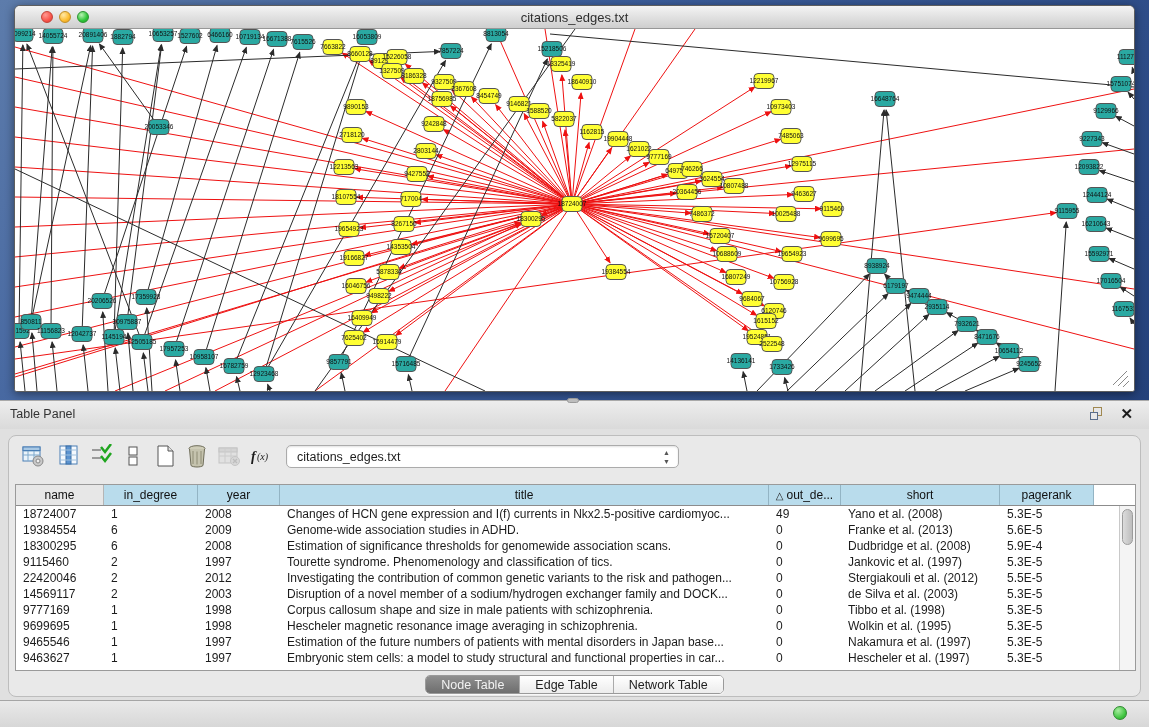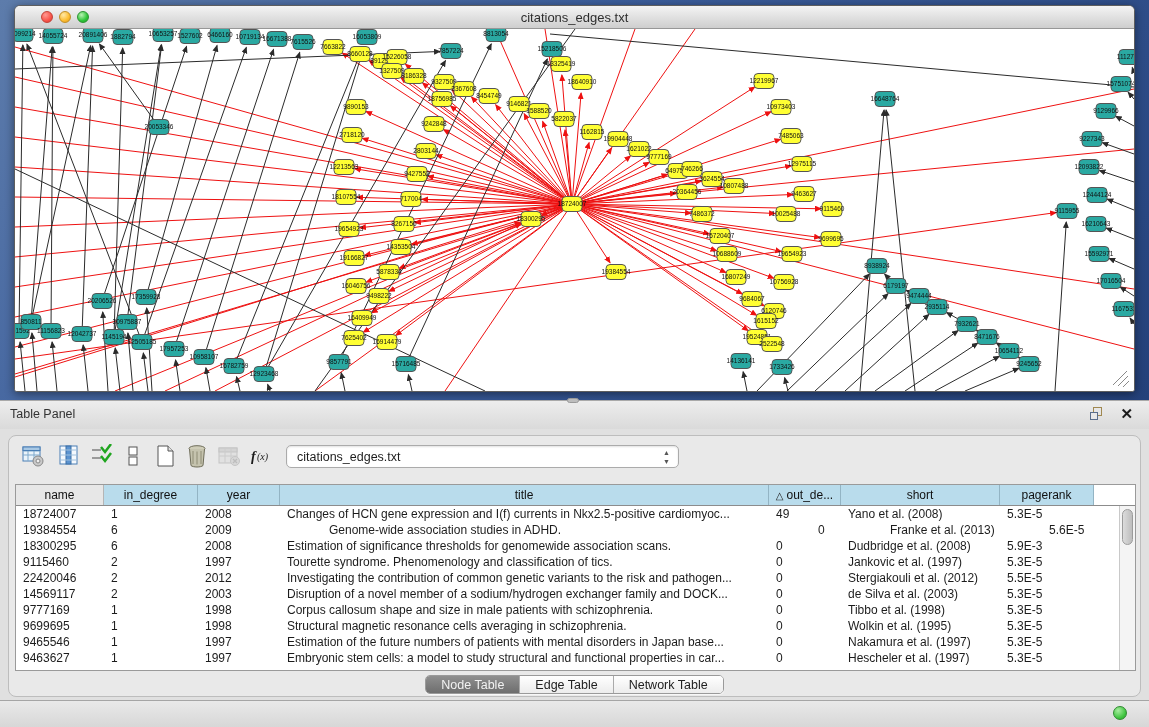--- a/index.html
+++ b/index.html
@@ -821,33 +821,33 @@
               <div class="td" style="width: 82px;">2008</div>
               <div class="td" style="width: 489px;">Changes of HCN gene expression and I(f) currents in Nkx2.5-positive cardiomyoc...</div>
               <div class="td" style="width: 72px;">49</div>
               <div class="td" style="width: 159px;">Yano et al. (2008)</div>
               <div class="td" style="width: 94px;">5.3E-5</div>
             </div>
             <div class="tr">
               <div class="td" style="width: 88px;">19384554</div>
               <div class="td" style="width: 94px;">6</div>
               <div class="td" style="width: 82px;">2009</div>
-              <div class="td" style="width: 489px; margin-left: 42px;">Genome-wide association studies in ADHD.</div>
+              <div class="td" style="width: 489px;">Genome-wide association studies in ADHD.</div>
               <div class="td" style="width: 72px;">0</div>
               <div class="td" style="width: 159px;">Franke et al. (2013)</div>
               <div class="td" style="width: 94px;">5.6E-5</div>
             </div>
             <div class="tr">
               <div class="td" style="width: 88px;">18300295</div>
               <div class="td" style="width: 94px;">6</div>
               <div class="td" style="width: 82px;">2008</div>
               <div class="td" style="width: 489px;">Estimation of significance thresholds for genomewide association scans.</div>
               <div class="td" style="width: 72px;">0</div>
               <div class="td" style="width: 159px;">Dudbridge et al. (2008)</div>
-              <div class="td" style="width: 94px;">5.9E-3</div>
+              <div class="td" style="width: 94px;">5.9E-4</div>
             </div>
             <div class="tr">
               <div class="td" style="width: 88px;">9115460</div>
               <div class="td" style="width: 94px;">2</div>
               <div class="td" style="width: 82px;">1997</div>
               <div class="td" style="width: 489px;">Tourette syndrome. Phenomenology and classification of tics.</div>
               <div class="td" style="width: 72px;">0</div>
               <div class="td" style="width: 159px;">Jankovic et al. (1997)</div>
               <div class="td" style="width: 94px;">5.3E-5</div>
             </div>
@@ -875,21 +875,21 @@
               <div class="td" style="width: 82px;">1998</div>
               <div class="td" style="width: 489px;">Corpus callosum shape and size in male patients with schizophrenia.</div>
               <div class="td" style="width: 72px;">0</div>
               <div class="td" style="width: 159px;">Tibbo et al. (1998)</div>
               <div class="td" style="width: 94px;">5.3E-5</div>
             </div>
             <div class="tr">
               <div class="td" style="width: 88px;">9699695</div>
               <div class="td" style="width: 94px;">1</div>
               <div class="td" style="width: 82px;">1998</div>
-              <div class="td" style="width: 489px;">Structural magnetic resonance cells averaging in schizophrenia.</div>
+              <div class="td" style="width: 489px;">Hescheler magnetic resonance image averaging in schizophrenia.</div>
               <div class="td" style="width: 72px;">0</div>
               <div class="td" style="width: 159px;">Wolkin et al. (1995)</div>
               <div class="td" style="width: 94px;">5.3E-5</div>
             </div>
             <div class="tr">
               <div class="td" style="width: 88px;">9465546</div>
               <div class="td" style="width: 94px;">1</div>
               <div class="td" style="width: 82px;">1997</div>
               <div class="td" style="width: 489px;">Estimation of the future numbers of patients with mental disorders in Japan base...</div>
               <div class="td" style="width: 72px;">0</div>

